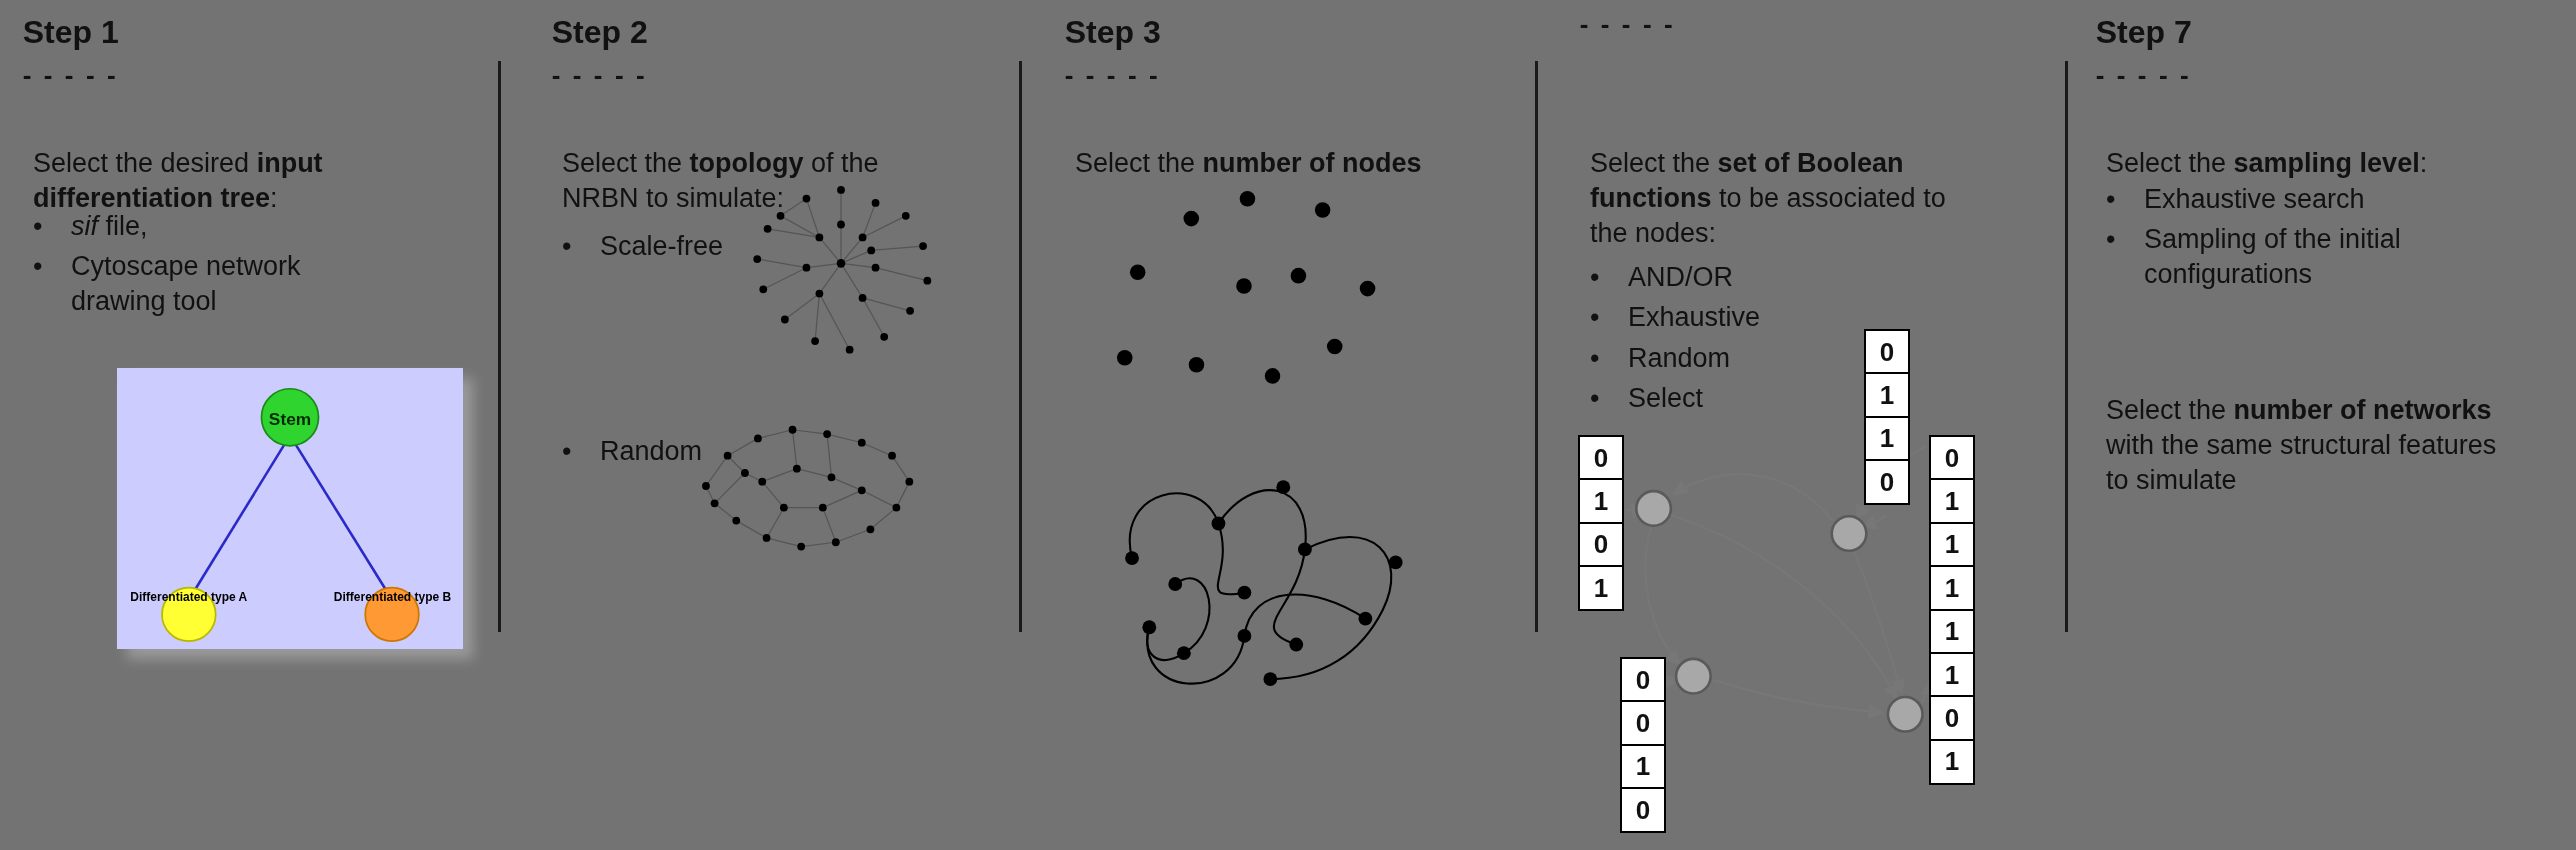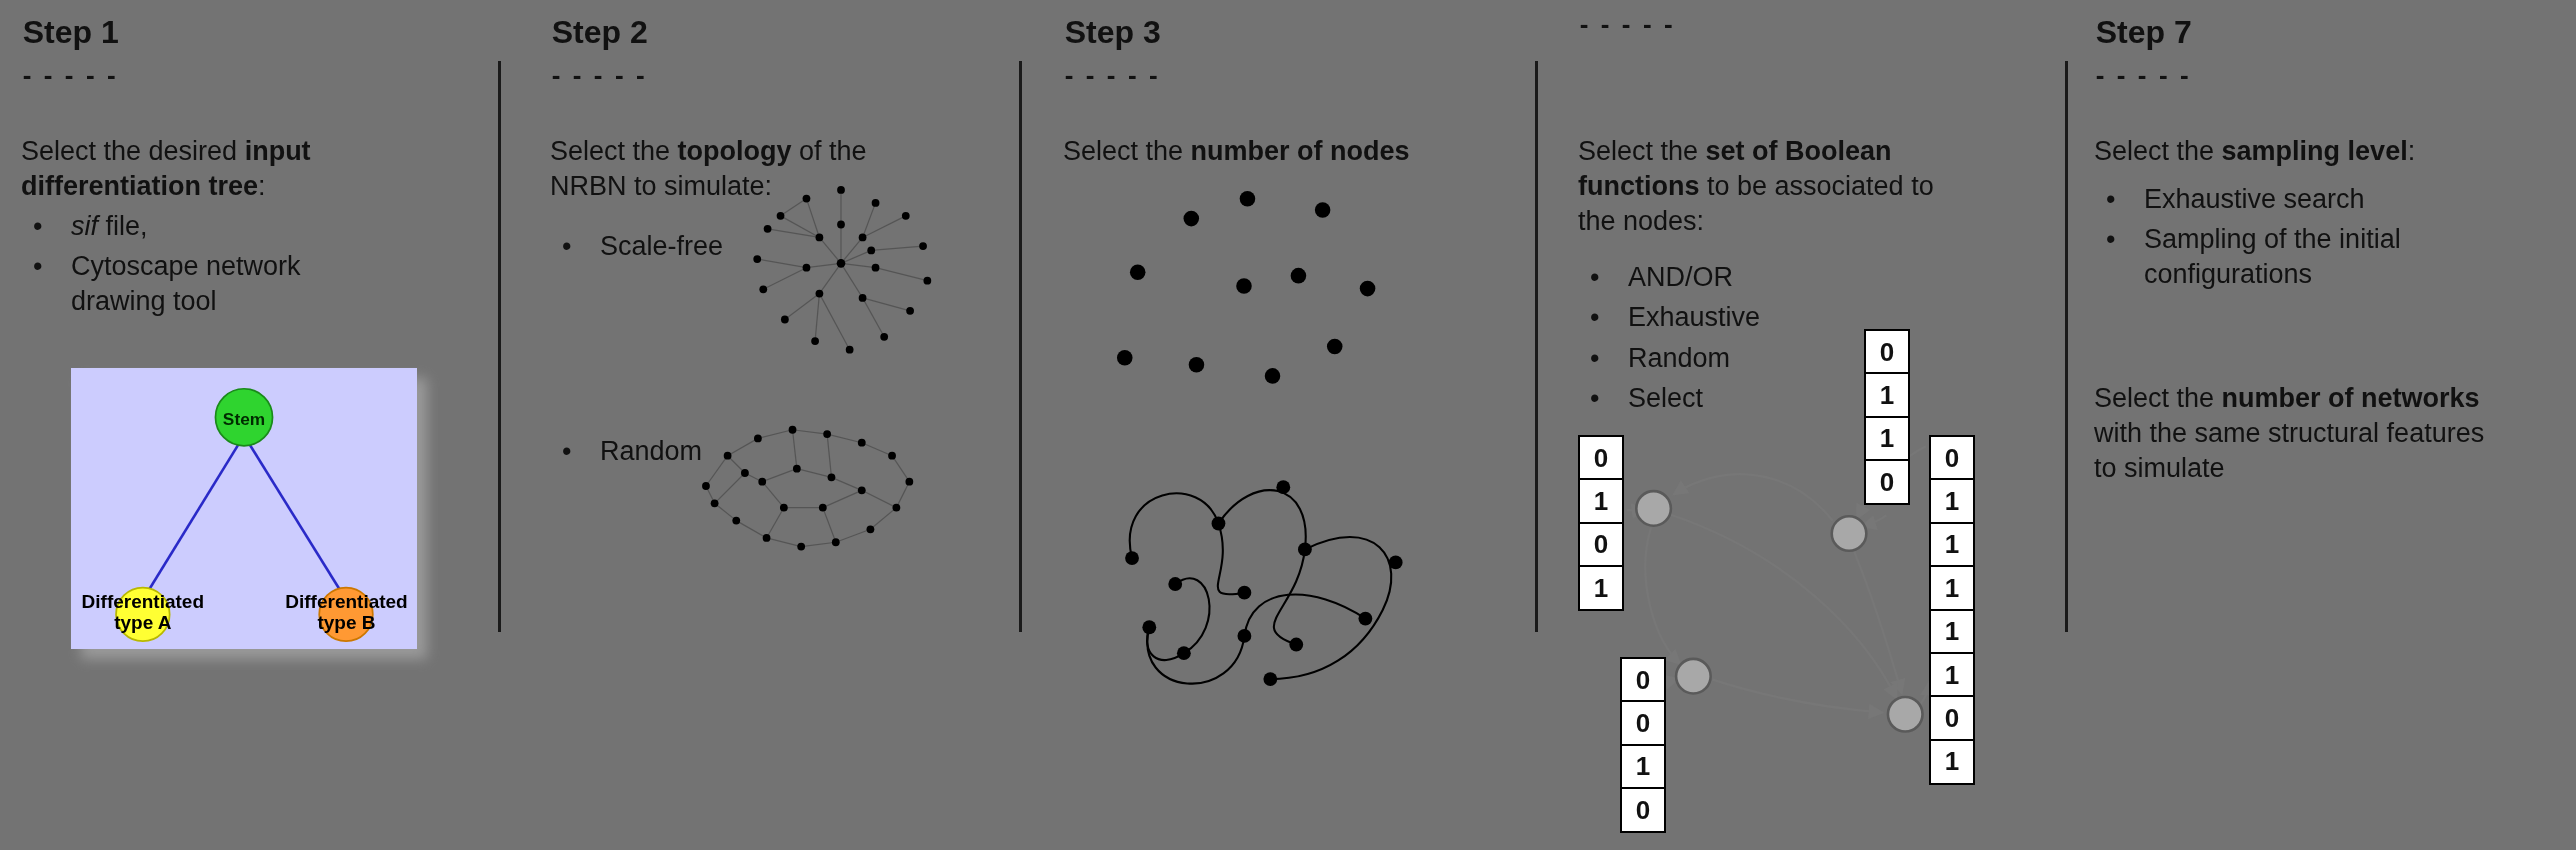--- a/index.html
+++ b/index.html
@@ -4,30 +4,30 @@
 <style>
   html,body { margin:0; padding:0; background:#fff; }
   #canvas {
     position:relative; width:2576px; height:851px; background:#737373;
     font-family:"Liberation Sans", sans-serif; color:#111; overflow:hidden;
   }
   .divider { position:absolute; top:61px; width:2.6px; height:571px; background:#1a1a1a; }
   .col { position:absolute; top:0; height:851px; }
   .step-title { font-size:32px; font-weight:bold; margin:14px 0 0 1.7px; }
   .dashes { font-size:26px; font-weight:bold; letter-spacing:2.6px; margin:8.7px 0 0 1.7px; }
-  .body-text { position:absolute; font-size:27px; line-height:1.3; margin:0; }
+  .body-text { position:absolute; font-size:27px; line-height:1.3; margin:12px; }
   .bullets { list-style:none; margin:0; padding:0; position:absolute; left:0; right:0; }
   .bullets li { position:relative; padding-left:50px; font-size:27px; line-height:1.3; margin-bottom:5.2px; }
   .bullets li::before { content:"\2022"; position:absolute; left:12px; }
   
   .tree-box { position:absolute; left:50px; top:368px; width:346px; height:281px;
               box-shadow:10.4px 10.4px 12px #9a9a9a; }
   .tree-box svg { position:absolute; left:0; top:0; }
   .node-label { position:absolute; width:147px; text-align:center; font-weight:bold;
-                font-size:19px; line-height:1.12; color:#000; }
+                font-size:12px; line-height:1.12; color:#000; }
   .stem-label { left:104px; top:42px; width:138px; font-size:17.3px; color:#002b00; }
   
   .net-svg { position:absolute; }
   
   .bool-figure { position:absolute; left:0; top:294px; width:472px; height:556px; }
   .bool-figure svg.wires { position:absolute; left:0; top:0; z-index:1; }
   .ttable { position:absolute; display:flex; flex-direction:column; z-index:2; }
   .tcell { width:42px; height:42px; border:2.6px solid #000; background:#fff;
            display:flex; align-items:center; justify-content:center;
            font-size:26px; font-weight:bold; }
@@ -47,21 +47,21 @@
     <h2 class="step-title">Step 1</h2>
     <div class="dashes">- - - - -</div>
 
     <p class="body-text" style="top:134px;width:372px"><span>Select the desired </span><b>input differentiation tree</b><span>:</span></p>
 
     <ul class="bullets" style="top:209px">
       <li><i>sif</i><span> file,</span></li>
       <li style="width:286px"><span>Cytoscape network drawing tool</span></li>
     </ul>
 
-    <div class="tree-box" style="background: rgb(204, 204, 254);">
+    <div class="tree-box" style="background: rgb(204, 204, 254); margin-left: 46px;">
       <svg width="346" height="281" viewBox="0 0 400 325">
         <line x1="200" y1="78" x2="83" y2="268" stroke-width="3" style="stroke: rgb(42, 42, 200);"></line>
         <line x1="200" y1="78" x2="318" y2="268" stroke-width="3" style="stroke: rgb(42, 42, 200);"></line>
         <circle cx="200" cy="57" r="33" stroke="#1a8a1a" stroke-width="2" style="fill: rgb(47, 212, 47);"></circle>
         <circle cx="83" cy="285" r="31" stroke="#b8b800" stroke-width="2" style="fill: rgb(255, 255, 51);"></circle>
         <circle cx="318" cy="285" r="31" stroke="#cc7700" stroke-width="2" style="fill: rgb(255, 153, 51);"></circle>
       </svg>
       <div class="node-label stem-label">Stem</div>
       <div class="node-label" style="left:-1.7px;top:223px">Differentiated type A</div>
       <div class="node-label" style="left:202px;top:223px">Differentiated type B</div>

